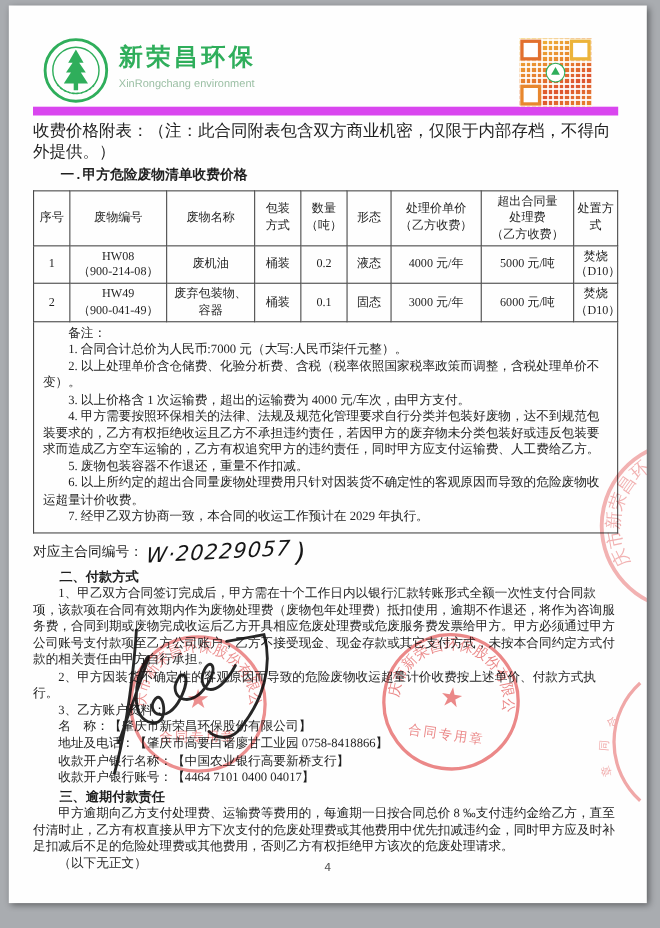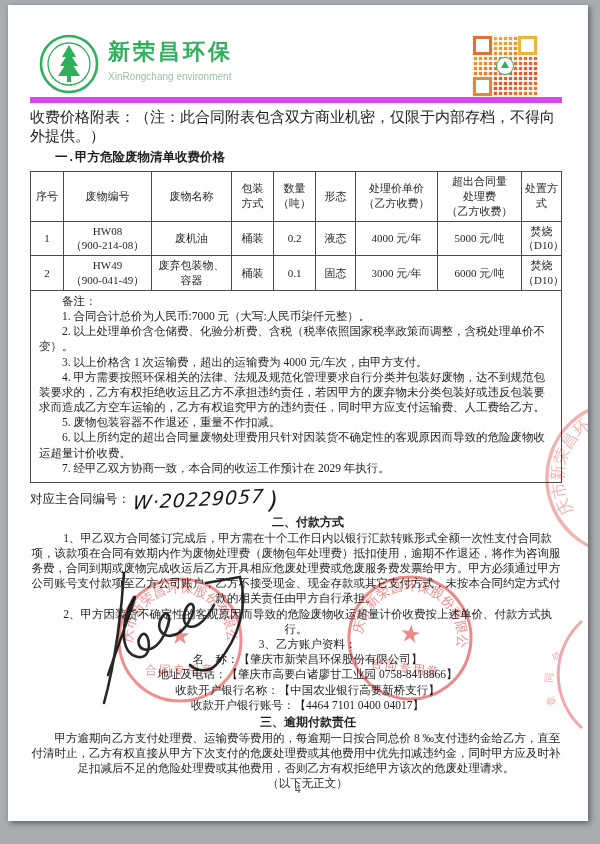--- a/index.html
+++ b/index.html
@@ -14,21 +14,21 @@
   .page{
     position:absolute;left:8px;top:5px;
     width:580px;height:816px;
     background:#fefefe;
     box-shadow:2px 2px 6px rgba(0,0,0,.45);
     overflow:hidden;
   }
   .content{ position:relative; padding:0 26px 0 22px; }
 
   
-  .hdr{ position:relative; height:92px; border-bottom:6px solid #d946ef; }
+  .hdr{ position:relative; height:92px; border-bottom:8px solid #d946ef; }
   .logo{ position:absolute; left:8px; top:28px; }
   .brand{ position:absolute; left:78px; top:32px; }
   .brand-cn{ font-family:"Liberation Sans",sans-serif; font-weight:bold; font-size:22px; color:#2fae5b; letter-spacing:3px; }
   .brand-en{ font-family:"Liberation Sans",sans-serif; font-size:10px; color:#9bbfa4; margin-top:4px; }
   .qr{
     position:absolute; right:24px; top:30px; width:66px; height:62px;
     background:
       repeating-linear-gradient(0deg, rgba(255,255,255,.88) 0 2px, transparent 2px 5px),
       repeating-linear-gradient(90deg, rgba(255,255,255,.82) 0 2px, transparent 2px 5px),
       linear-gradient(155deg,#f0c23c 0%,#e8872e 40%,#dd5430 70%,#e8872e 100%);
@@ -56,21 +56,21 @@
   .remarks p{ margin:0; text-indent:2em; }
   .remarks p.lbl{ text-indent:2em;font-family:Liberation Mono, monospace; }
 
   .master{ margin-top:4px; font-size:12.5px; height:26px; }
   .hand{
     display:inline-block; font-family:"DejaVu Sans",sans-serif; font-size:19px; font-style:italic;
     transform:rotate(-3deg) skewX(-8deg); letter-spacing:1px; color:#161616; vertical-align:-3px;
   }
   .hand-paren{ display:inline-block; font-family:"DejaVu Sans",sans-serif; font-size:24px; transform:rotate(12deg); color:#161616; vertical-align:-6px; }
 
-  .body-text{ font-size:11.5px; line-height:1.32;text-align:center; }
+  .body-text{ font-size:11.5px; line-height:1.32; }
   .body-text p{ margin:0; text-indent:2em; }
   .body-text p.tt{ font-weight:bold; font-size:12px; margin-top:2px; }
   .body-text p.tt2{ font-weight:bold; font-size:12px; margin-top:2px; }
 
   
   .sig-area{ display:flex; margin-top:30px; position:relative; }
   .sig-col{ width:50%; font-size:12px; }
   .sig-col .row{ margin-bottom:4px; line-height:1.4; }
   .sig-col.left{ padding-left:10px; }
   .sig-col.right{ padding-left:12px; }

